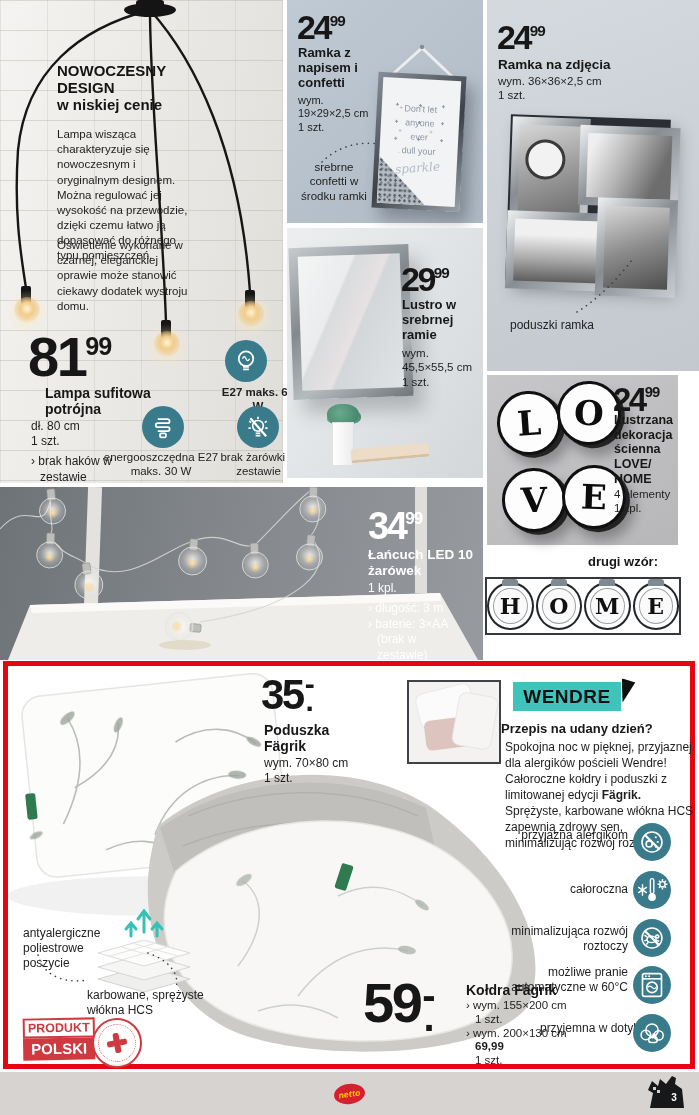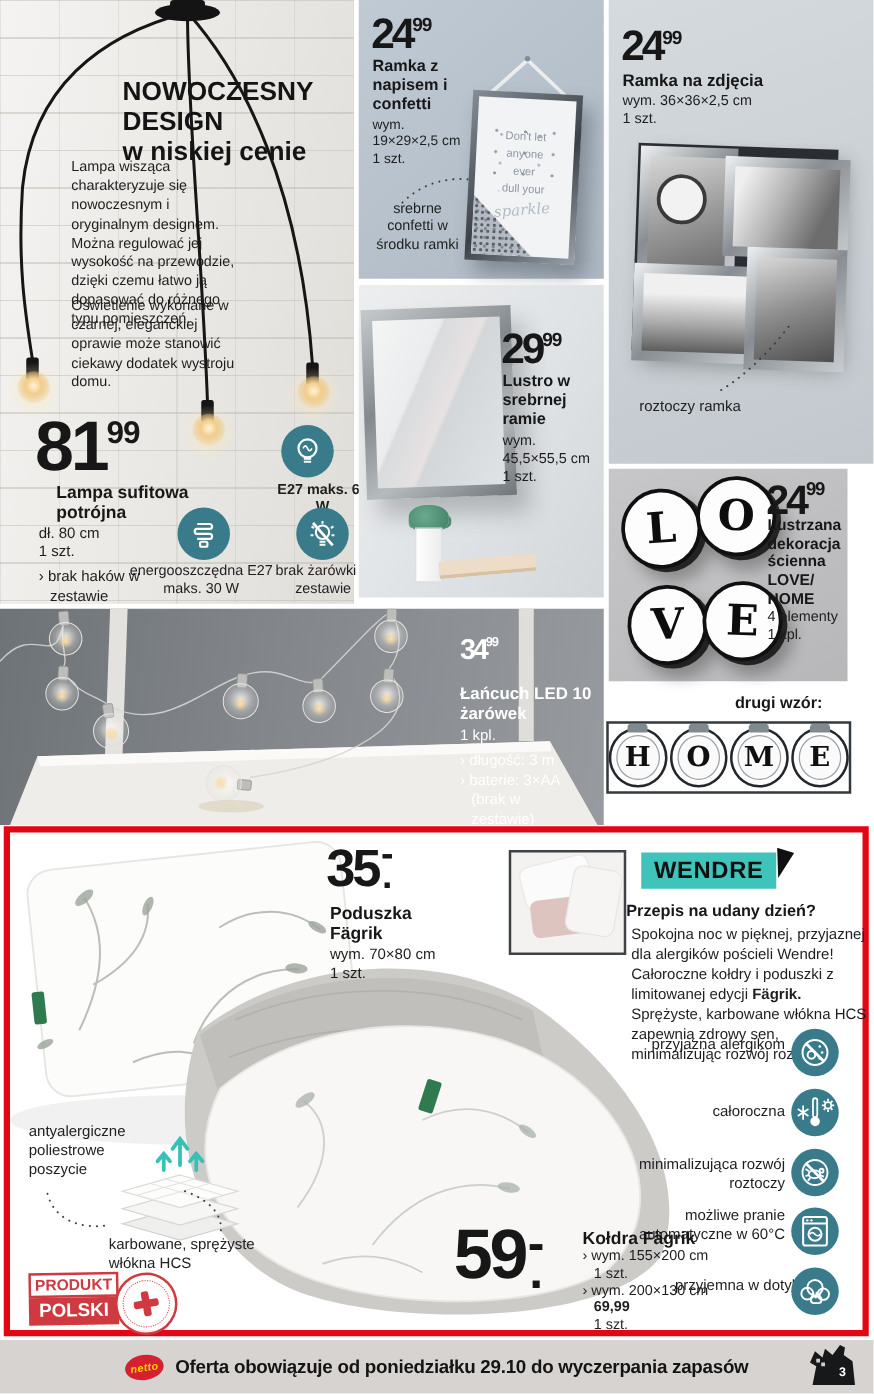--- a/index.html
+++ b/index.html
@@ -130,21 +130,21 @@
         <circle cx="27" cy="312" r="22" fill="url(#halo)"></circle>
           <circle cx="27" cy="310" r="13" fill="url(#warm)"></circle>
         <rect x="161" y="320" width="10" height="18" rx="2" fill="#151515"></rect>
         <circle cx="167" cy="346" r="22" fill="url(#halo)"></circle>
           <circle cx="167" cy="344" r="13" fill="url(#warm)"></circle>
         <rect x="245" y="290" width="10" height="18" rx="2" fill="#151515"></rect>
         <circle cx="251" cy="316" r="22" fill="url(#halo)"></circle>
           <circle cx="251" cy="314" r="13" fill="url(#warm)"></circle>
       </g>
     </svg>
-    <div class="abs" style="left:57px;top:62px;font-size:21px;font-weight:700;line-height:1.14;color:#141414;margin-left:41px;">
+    <div class="abs" style="left:57px;top:62px;font-size:15px;font-weight:700;line-height:1.14;color:#141414;">
       <div>NOWOCZESNY</div>
       <div>DESIGN</div>
       <div>w niskiej cenie</div>
     </div>
     <div class="abs meta" style="left:57px;top:238px;width:142px;">Oświetlenie wykonane w czarnej, eleganckiej oprawie może stanowić ciekawy dodatek wystroju domu.</div>
     <div class="abs meta" style="left:57px;top:127px;width:138px;">Lampa wisząca charakteryzuje się nowoczesnym i oryginalnym designem. Można regulować jej wysokość na przewodzie, dzięki czemu łatwo ją dopasować do różnego typu pomieszczeń.</div>
     <div class="abs price" style="left:28px;top:332px;font-size:56px;">
       <span>81</span><span class="sup">99</span>
     </div>
     <div class="abs name" style="left:45px;top:385px;width:112px;font-size:14px;">Lampa sufitowa potrójna</div>
@@ -244,21 +244,21 @@
       <div class="pf" style="left:0px;top:96px;width:86px;height:62px;">
         <div class="pf-in" style="background:linear-gradient(180deg,#f0f0f0 25%,#a7a7a7 65%,#5e5e5e 100%);"></div>
       </div>
       <div class="pf" style="left:90px;top:80px;width:64px;height:82px;">
         <div class="pf-in" style="background:linear-gradient(160deg,#d9d9d9 0%,#8c8c8c 50%,#4d4d4d 100%);"></div>
       </div>
     </div>
     <svg class="abs dotted" width="70" height="65" viewBox="0 0 70 65" style="left:85px;top:252px;">
       <path d="M5,60 C25,48 48,25 62,5"></path>
     </svg>
-    <div class="abs callout" style="left:20px;top:318px;width:90px;text-align:center;font-size:12px;">roztoczy ramka</div>
+    <div class="abs callout" style="left:20px;top:318px;width:90px;text-align:center;font-size:12px;">poduszki ramka</div>
   </div>
 
   <div class="abs love-card">
     <div class="love-letter" style="left:10px;top:16px;transform:rotate(-4deg);">
         <span>L</span>
       </div>
     <div class="love-letter" style="left:70px;top:6px;transform:rotate(3deg);">
         <span>O</span>
       </div>
     <div class="love-letter" style="left:15px;top:93px;transform:rotate(-2deg);">
@@ -360,21 +360,21 @@
           </g>
         <g transform="translate(185,140) rotate(95)">
             <rect x="-4" y="-16" width="8" height="11" rx="1.5" fill="#bdbdbb" stroke="#8f8f8d" stroke-width=".6"></rect>
             <circle cx="0" cy="6" r="14" fill="url(#glass)" stroke="#e4e4e2" stroke-width=".8"></circle>
             <circle cx="0" cy="8" r="6" fill="url(#glow2)"></circle>
           </g>
         <ellipse cx="185" cy="158" rx="26" ry="5" fill="#c9b98e" opacity=".35"></ellipse>
       </g>
     </svg>
     <div class="abs led-text" style="left:368px;top:0;width:112px;height:173px;">
-      <div class="abs price" style="left:0;top:22px;font-size:23px;color:#fff;">
+      <div class="abs price" style="left:0;top:22px;font-size:38px;color:#fff;">
         <span>34</span><span class="sup">99</span>
       </div>
       <div class="abs name" style="left:0;top:60px;width:110px;font-size:13.5px;color:#fff;">Łańcuch LED 10 żarówek</div>
       <div class="abs" style="left:0;top:94px;font-size:12px;color:#fff;">1 kpl.</div>
       <div class="abs" style="left:0;top:114px;width:96px;font-size:12px;line-height:1.3;color:#fff;">
         <div class="bullet">› długość: 3 m</div>
         <div class="bullet">› baterie: 3×AA (brak w zestawie)</div>
       </div>
     </div>
   </div>
@@ -495,21 +495,21 @@
     <div class="feat-icon badge-circle" style="left:625px;top:348px;">
       <svg width="38" height="38" viewBox="0 0 40 40" fill="none" stroke="#fff" stroke-width="1.6">
         <circle cx="13.5" cy="22" r="5"></circle>
           <circle cx="20" cy="17" r="6.5"></circle>
           <circle cx="27" cy="22.5" r="4.8"></circle>
         <path d="M17.5,26 l1.2,-5 M20.5,26 l1,-5.5 M23.5,26 l.8,-4.5"></path>
         <rect x="16.5" y="24.5" width="9" height="5.5" rx="2.6"></rect>
       </svg>
     </div>
 
-    <div class="abs callout" style="left:15px;top:232px;width:90px;font-size:12px;">antyalergiczne poliestrowe poszycie</div>
+    <div class="abs callout" style="left:15px;top:260px;width:90px;font-size:12px;">antyalergiczne poliestrowe poszycie</div>
     <svg class="abs dotted" width="60" height="40" viewBox="0 0 60 40" style="left:25px;top:284px;">
       <path d="M5,5 C10,25 30,34 55,30"></path>
     </svg>
     <svg class="abs" width="116" height="100" viewBox="0 0 116 100" style="left:78px;top:236px;">
       <g stroke="#35c1b6" stroke-width="3" fill="none" stroke-linecap="round">
         <path d="M45,34 V22 M40,27 L45,21 L50,27"></path>
         <path d="M58,30 V10 M52,17 L58,9 L64,17"></path>
         <path d="M71,34 V22 M66,27 L71,21 L76,27"></path>
       </g>
       <g>
@@ -550,21 +550,20 @@
       <div class="bullet">› wym. 200×130 cm</div>
       <div style="padding-left:9px;font-weight:700;">69,99</div>
       <div style="padding-left:9px;">1 szt.</div>
     </div>
   </div>
 
   <div class="abs footer">
     <span class="netto-mini">
         <span>netto</span>
       </span>
-    <span class="offer">Oferta obowiązuje od poniedziałku 29.10 do wyczerpania zapasów</span>
   </div>
   <svg class="abs" width="42" height="36" viewBox="0 0 42 36" style="left:645px;top:1074px;">
     <path d="M5,34 L8,19 L3,16 L7,7 L13,12 L15,5 L21,10 L27,2 L31,4 L30,10 L37,15 L39,34 Z" fill="#17181a"></path>
     <rect x="8" y="13" width="3" height="3" fill="#cfcfcf"></rect>
       <rect x="12" y="16" width="3" height="3" fill="#cfcfcf"></rect>
     <text x="29" y="27" font-family="Liberation Sans, sans-serif" font-size="10" font-weight="bold" fill="#ffffff" text-anchor="middle">3</text>
   </svg>
 
 </div>
 

